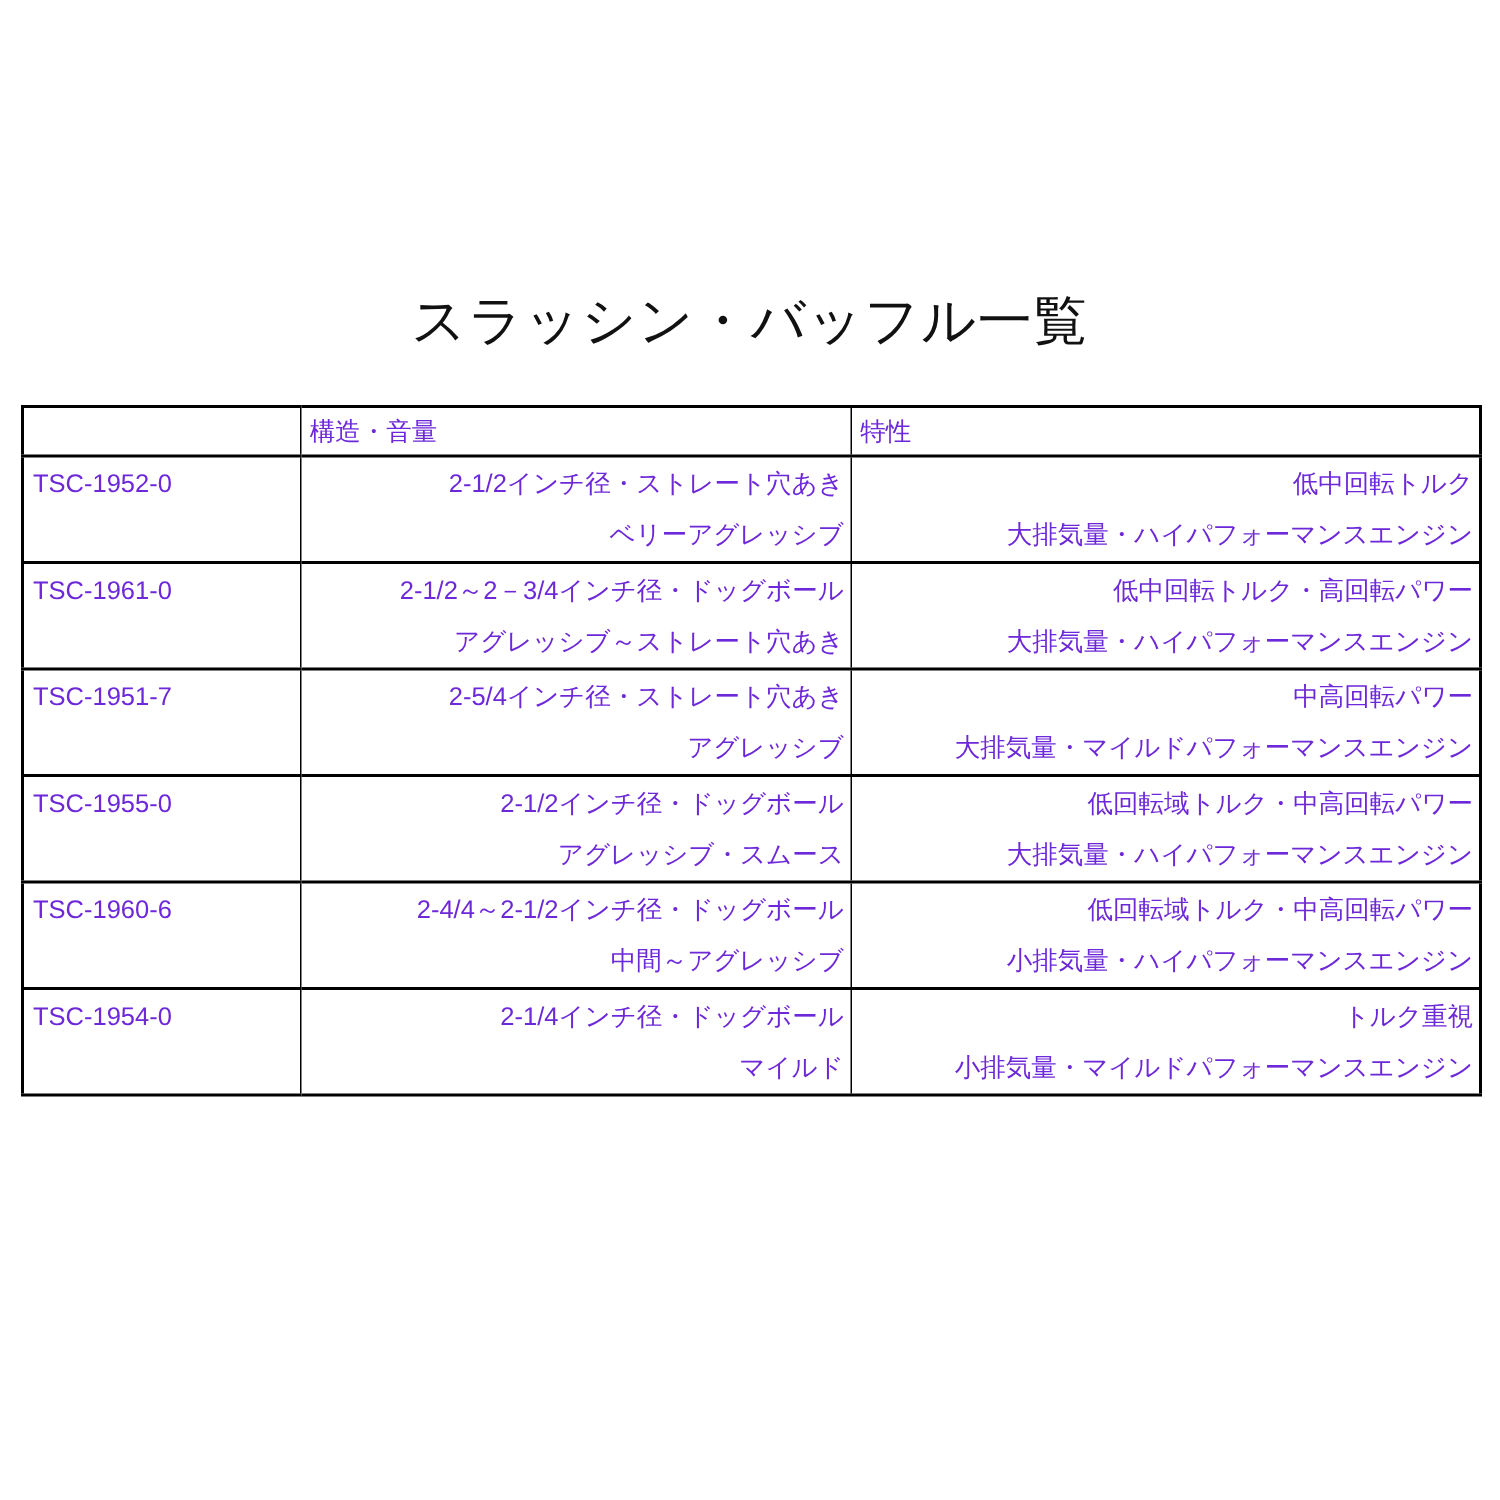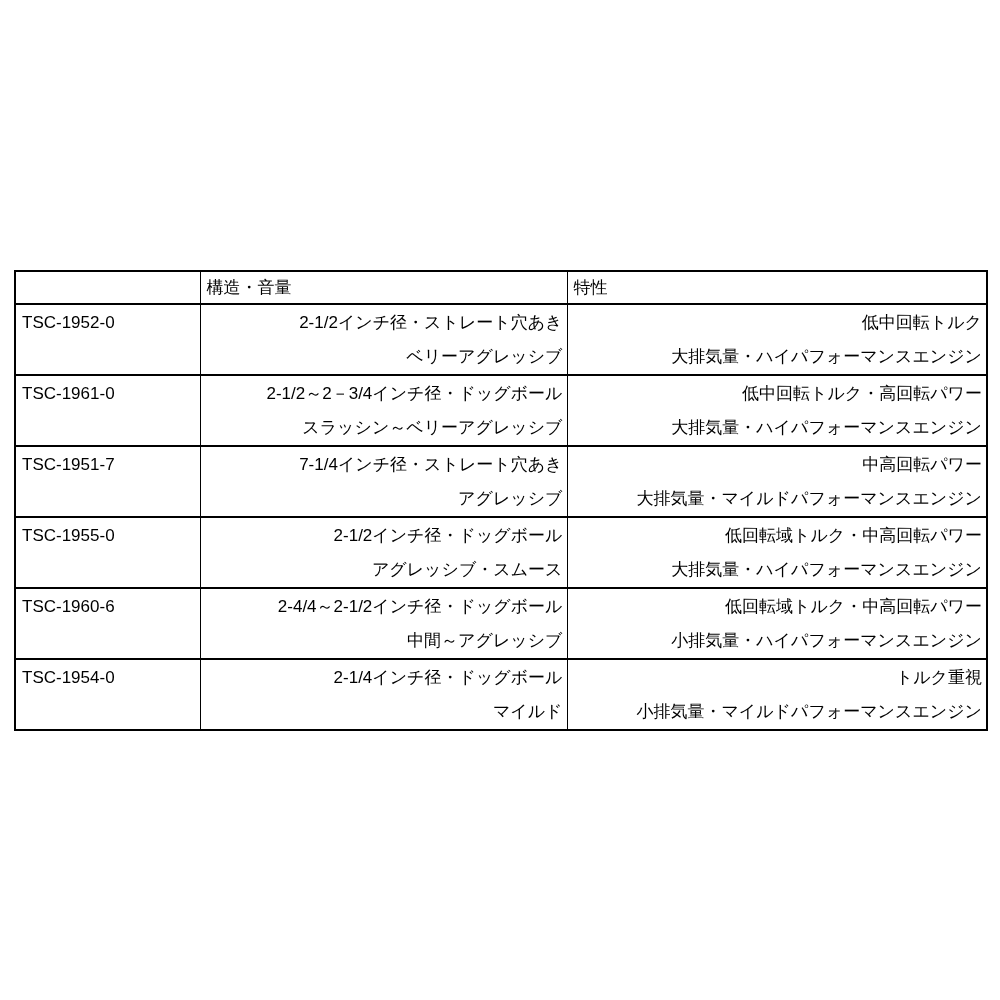--- a/index.html
+++ b/index.html
@@ -33,21 +33,21 @@
     margin: 0;
   }
   table.baffle-table {
     position: absolute;
     left: 14px;
     top: 270px;
     width: 972px;
     border-collapse: collapse;
     table-layout: fixed;
     font-size: 17px;
-    color: #000000;
+    color: #6d28d9;
     border: 2px solid #000000;
   }
   table.baffle-table col.c-model   { width: 185px; }
   table.baffle-table col.c-struct  { width: 367px; }
   table.baffle-table col.c-feature { width: 420px; }
   table.baffle-table th,
   table.baffle-table td {
     border-top: 2px solid #000000;
     border-bottom: 2px solid #000000;
     border-left: 1px solid #000000;
@@ -75,20 +75,21 @@
   }
   .model-text {
     line-height: 34px;
   }
 </style>
 </head>
 <body>
 
 <div class="page">
 
+  <h1 class="doc-title">スラッシン・バッフル一覧</h1>
 
   <table class="baffle-table">
     <colgroup>
       <col class="c-model">
       <col class="c-struct">
       <col class="c-feature">
     </colgroup>
     <thead>
       <tr>
         <th></th>
@@ -109,33 +110,33 @@
           <div class="cell-line">低中回転トルク</div>
           <div class="cell-line">大排気量・ハイパフォーマンスエンジン</div>
         </td>
       </tr>
       <tr>
         <td>
             <div class="model-text">TSC-1961-0</div>
           </td>
         <td>
           <div class="cell-line">2-1/2～2－3/4インチ径・ドッグボール</div>
-          <div class="cell-line">スラッシン～ベリーアグレッシブ</div>
+          <div class="cell-line">アグレッシブ～ストレート穴あき</div>
         </td>
         <td>
           <div class="cell-line">低中回転トルク・高回転パワー</div>
           <div class="cell-line">大排気量・ハイパフォーマンスエンジン</div>
         </td>
       </tr>
       <tr>
         <td>
             <div class="model-text">TSC-1951-7</div>
           </td>
         <td>
-          <div class="cell-line">7-1/4インチ径・ストレート穴あき</div>
+          <div class="cell-line">2-5/4インチ径・ストレート穴あき</div>
           <div class="cell-line">アグレッシブ</div>
         </td>
         <td>
           <div class="cell-line">中高回転パワー</div>
           <div class="cell-line">大排気量・マイルドパフォーマンスエンジン</div>
         </td>
       </tr>
       <tr>
         <td>
             <div class="model-text">TSC-1955-0</div>

